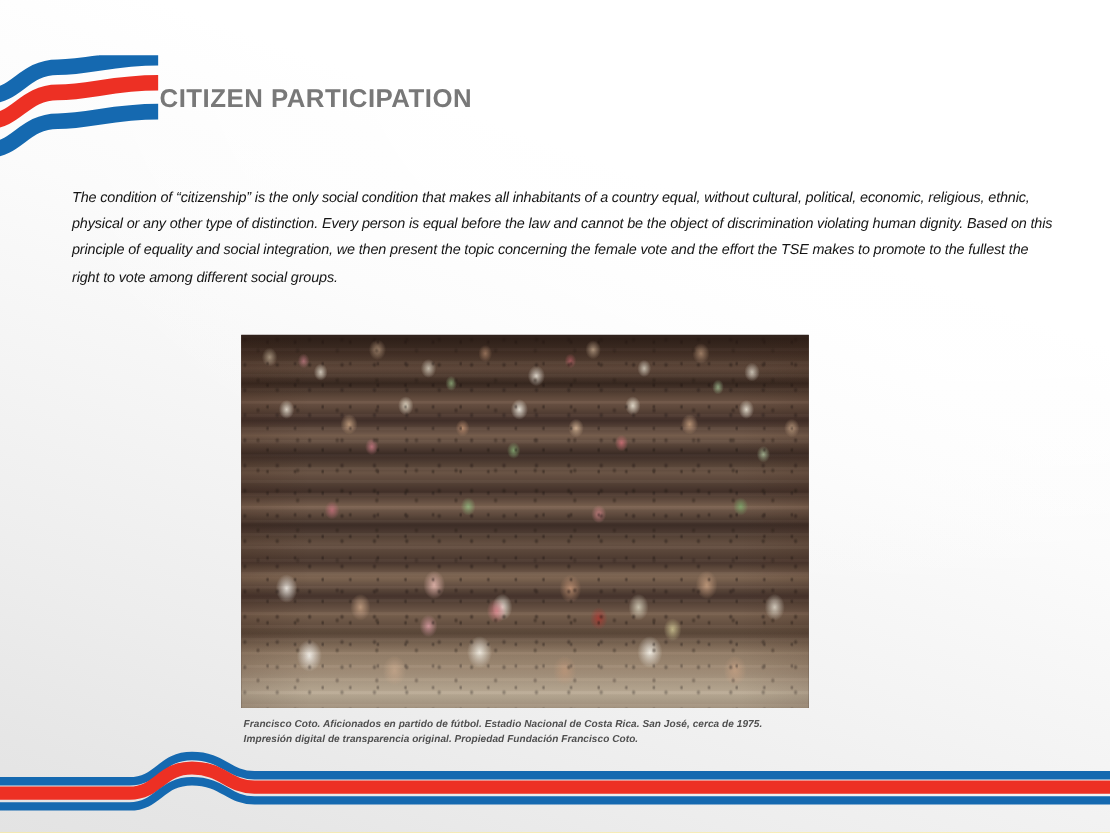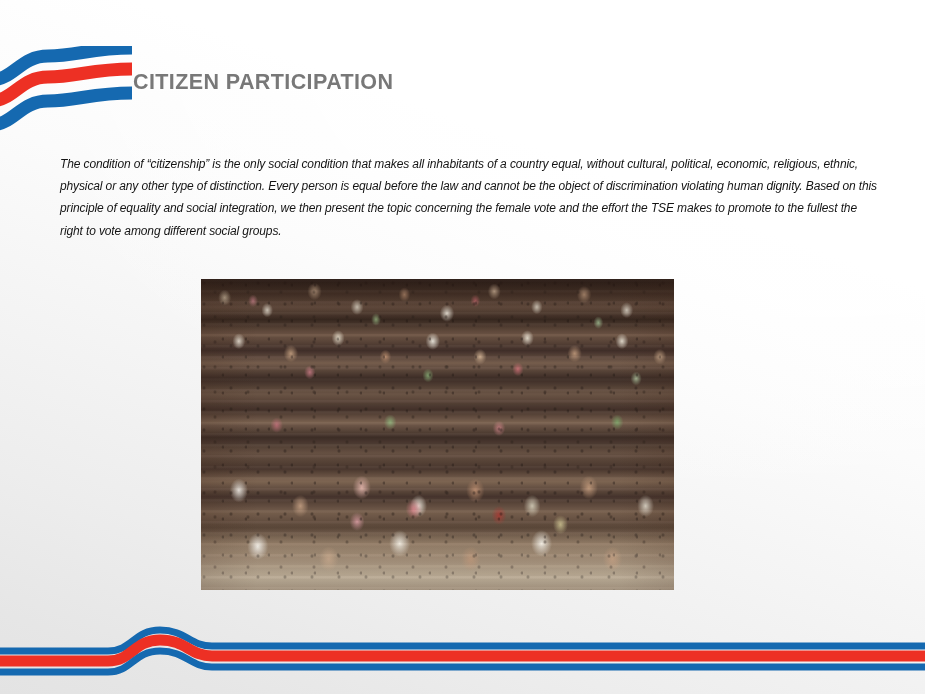--- a/index.html
+++ b/index.html
@@ -299,20 +299,24 @@
       <div class="crowd-blobs-a"></div>
       <div class="crowd-blobs-b"></div>
       <div class="crowd-blobs-c"></div>
       <div class="crowd-accents"></div>
       <div class="crowd-heads"></div>
       <div class="crowd-steps"></div>
       <div class="crowd-tone"></div>
     </div>
   </div>
 
+  <div class="photo-caption">
+    <div>Francisco Coto. Aficionados en partido de fútbol.  Estadio Nacional de Costa Rica. San José, cerca de 1975.</div>
+    <div>Impresión digital de transparencia original. Propiedad Fundación Francisco Coto.</div>
+  </div>
 
   <svg class="footer-ribbon" viewBox="0 0 925 74" preserveAspectRatio="none">
     <g fill="none" stroke-linecap="butt">
       <path d="M 0 31 L 108 31 C 132 31 134 10 160 10 C 186 10 190 26 212 26 L 925 26" stroke="#1569b0" stroke-width="7"></path>
       <path d="M 0 41 L 108 41 C 132 41 134 20 160 20 C 186 20 190 36 212 36 L 925 36" stroke="#ed3024" stroke-width="11"></path>
       <path d="M 0 52 L 108 52 C 132 52 134 31 160 31 C 186 31 190 47 212 47 L 925 47" stroke="#1569b0" stroke-width="7"></path>
     </g>
   </svg>
 
 </div>

